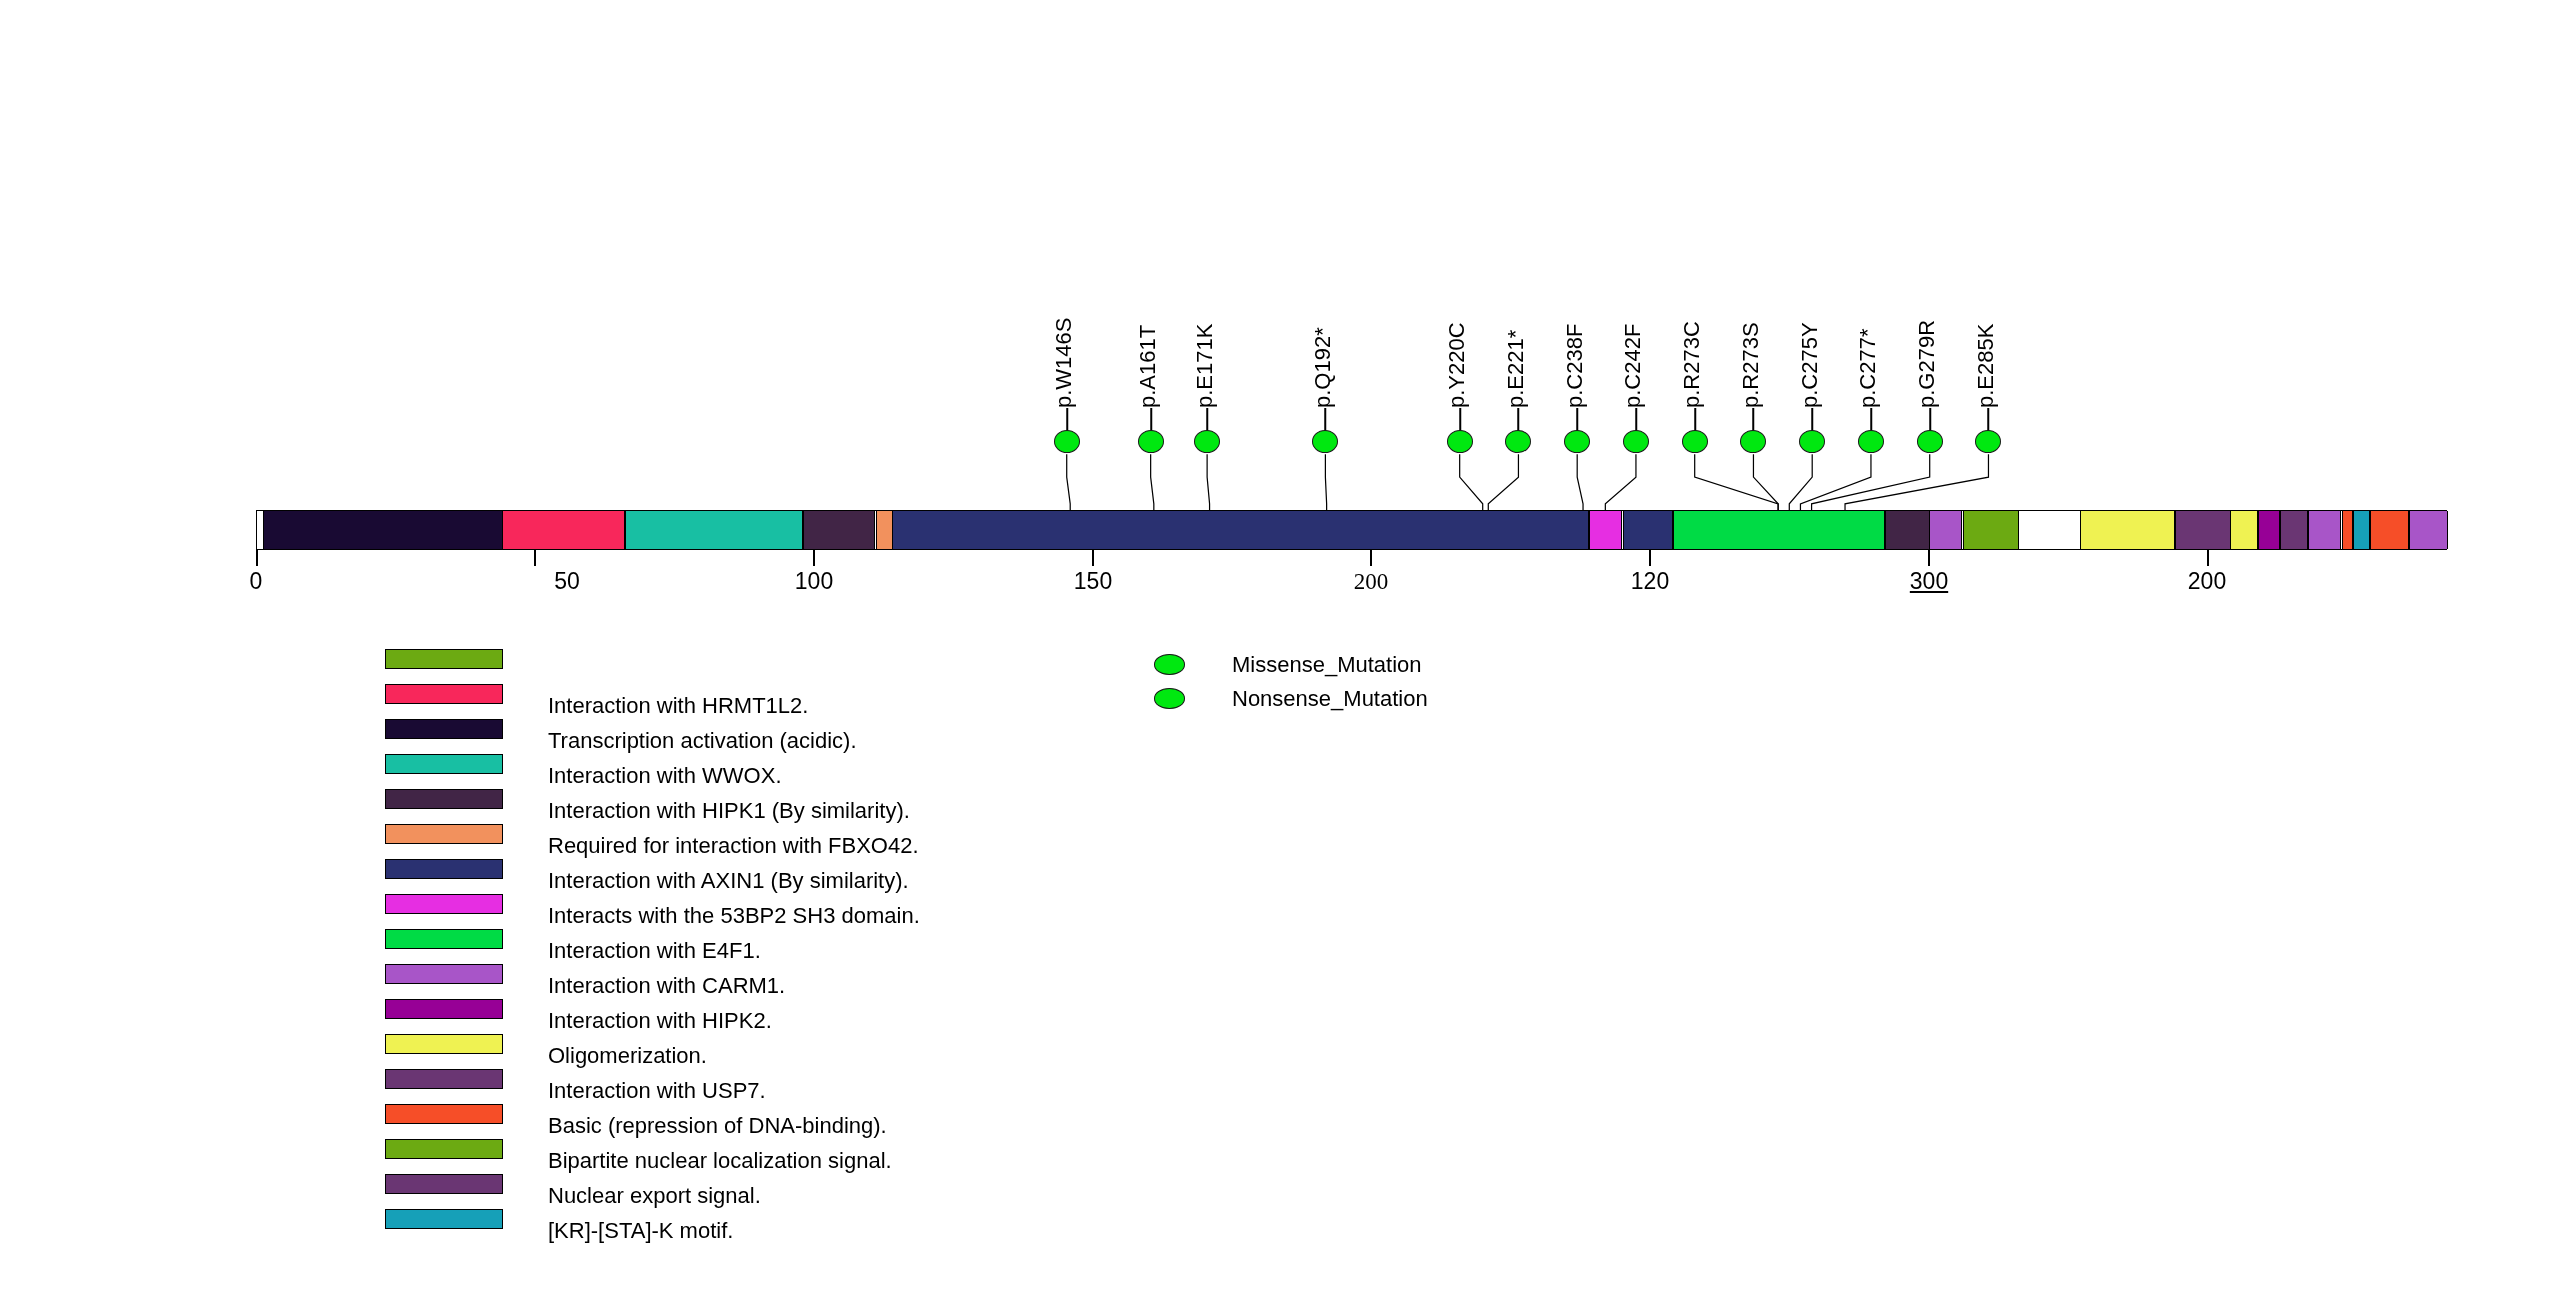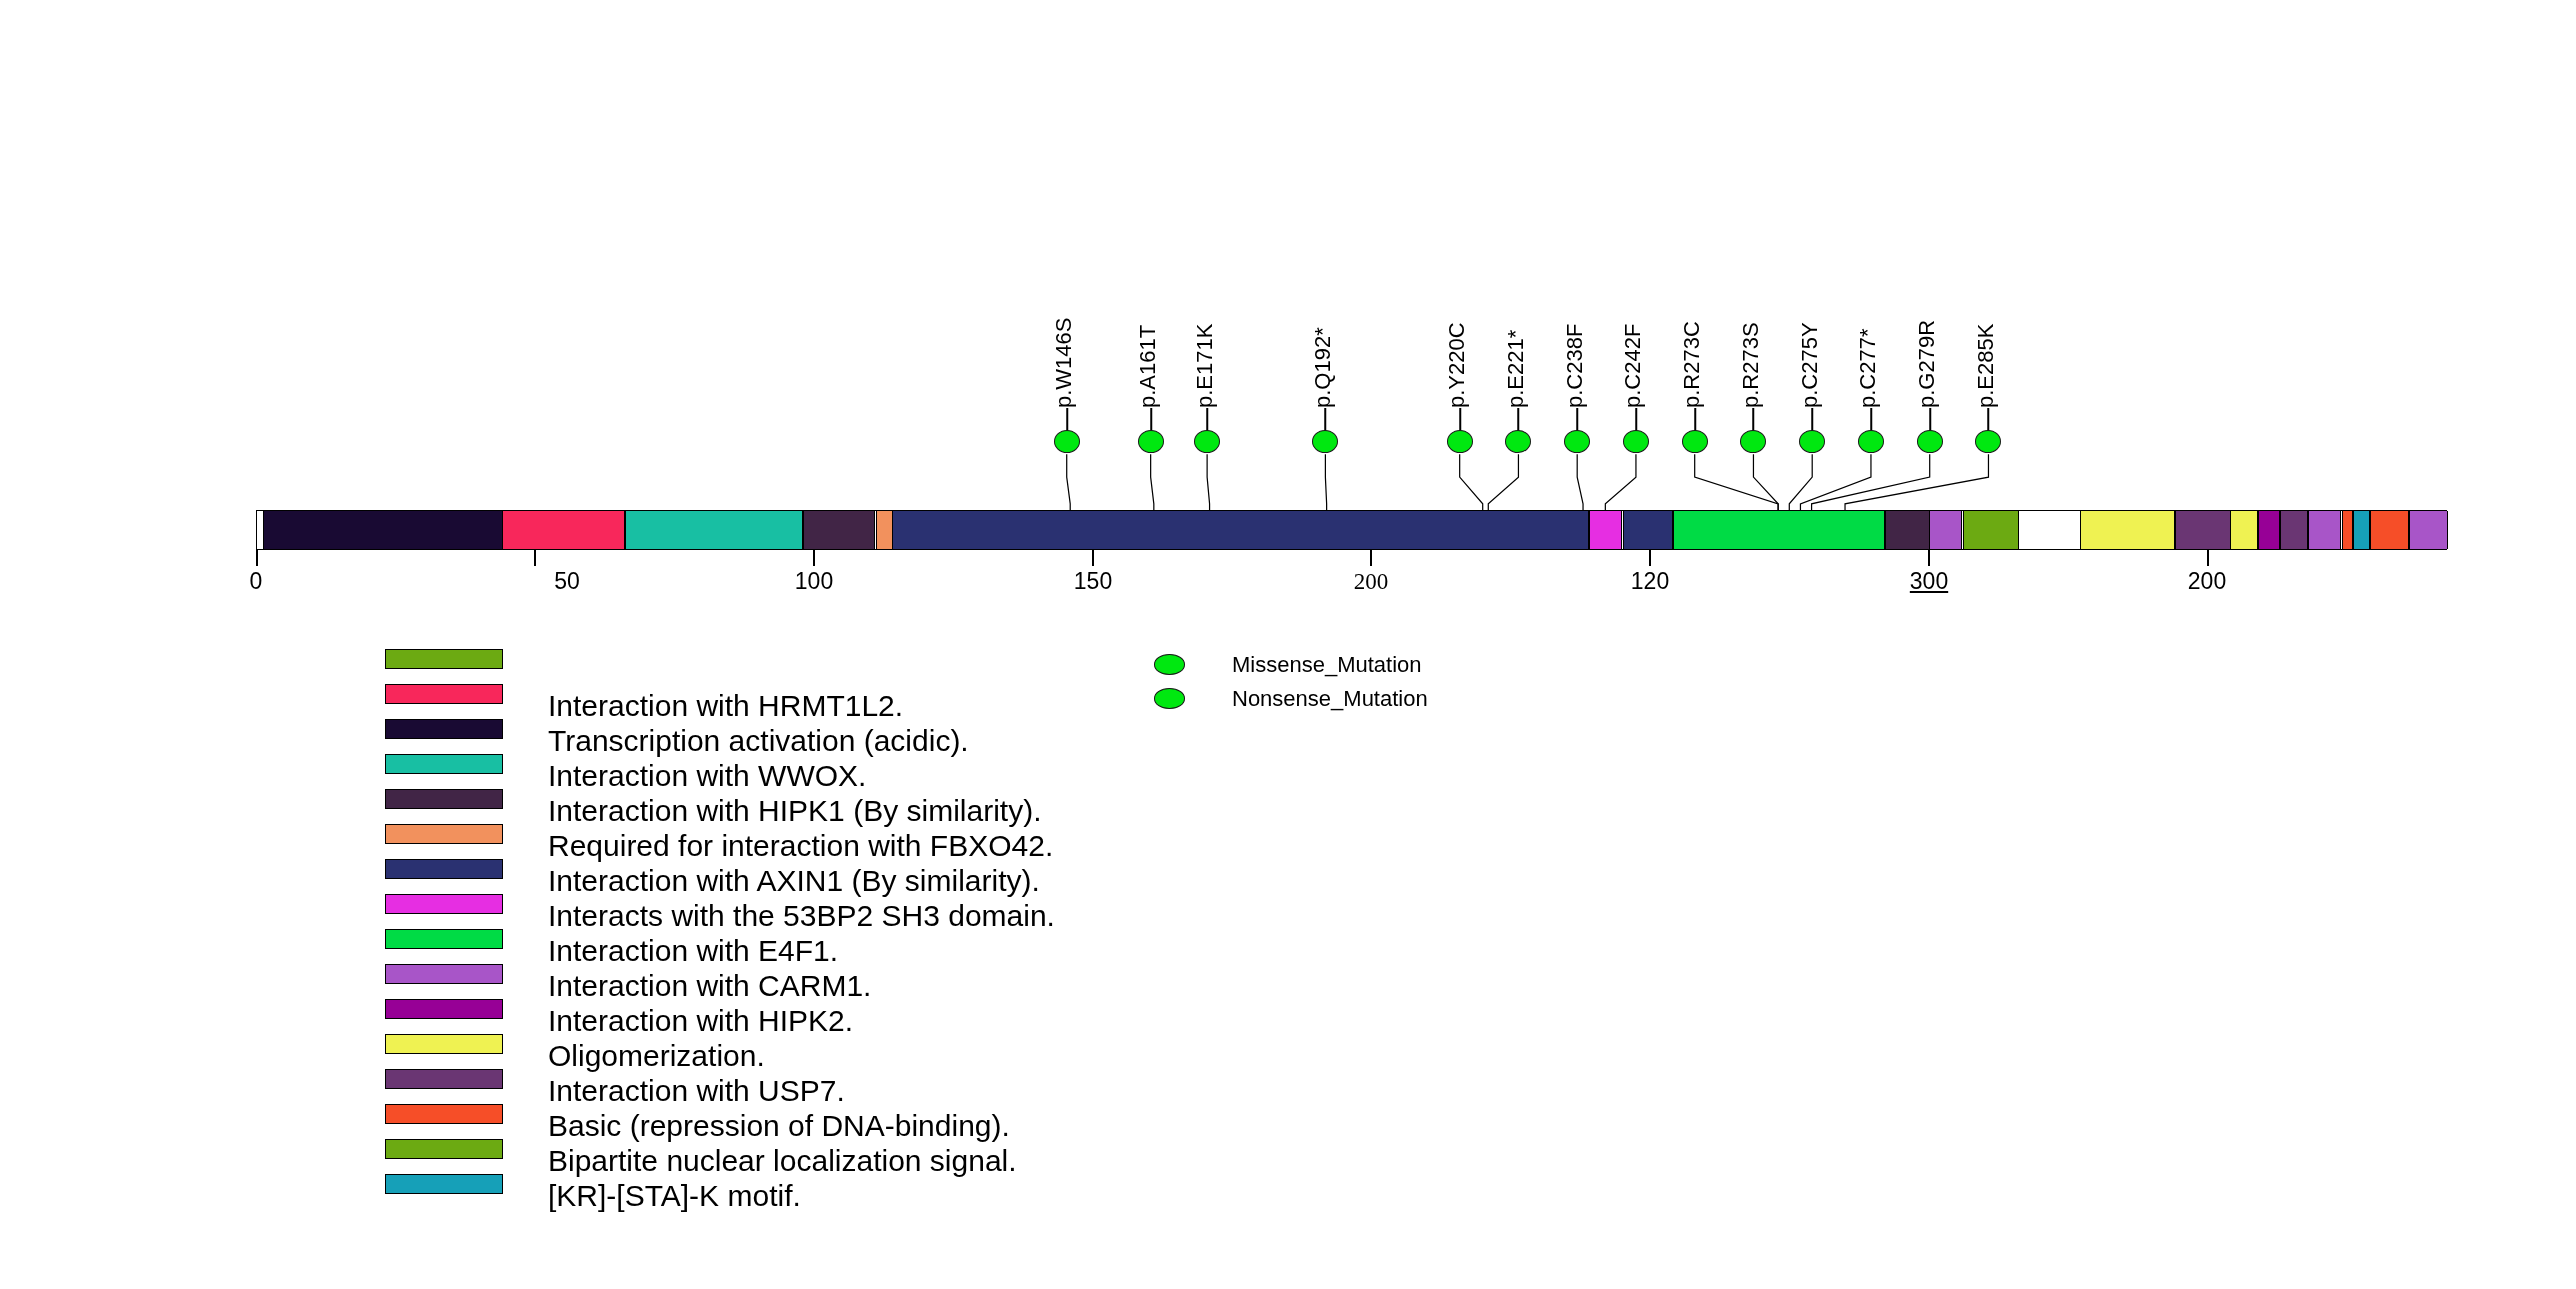--- a/index.html
+++ b/index.html
@@ -124,21 +124,21 @@
     top: 1.5px;
     width: 118px;
     height: 20px;
     border: 1.5px solid #000000;
     box-sizing: border-box;
   }
   .dl-text {
     position: absolute;
     left: 163px;
     top: 10.7px;
-    font-size: 30px;
+    font-size: 22px;
     line-height: 26px;
     white-space: nowrap;
     color: #000000;
   }
 
   #mutation-legend {
     position: absolute;
     left: 1154px;
     top: 652px;
   }
@@ -360,20 +360,24 @@
       </div>
       <div class="dl-row">
         <div class="dl-swatch" style="background: rgb(246, 78, 40);"></div>
         <div class="dl-text">Basic (repression of DNA-binding).</div>
       </div>
       <div class="dl-row">
         <div class="dl-swatch" style="background: rgb(108, 170, 18);"></div>
         <div class="dl-text">Bipartite nuclear localization signal.</div>
       </div>
       <div class="dl-row">
+        <div class="dl-swatch" style="background: rgb(106, 54, 115);"></div>
+        <div class="dl-text">Nuclear export signal.</div>
+      </div>
+      <div class="dl-row">
         <div class="dl-swatch" style="background: rgb(22, 160, 184);"></div>
         <div class="dl-text">[KR]-[STA]-K motif.</div>
       </div>
     </div>
 
   <div id="mutation-legend">
       <div class="ml-row">
         <div class="ml-dot" style="background: rgb(0, 232, 16);"></div>
         <div class="ml-text">Missense_Mutation</div>
       </div>

